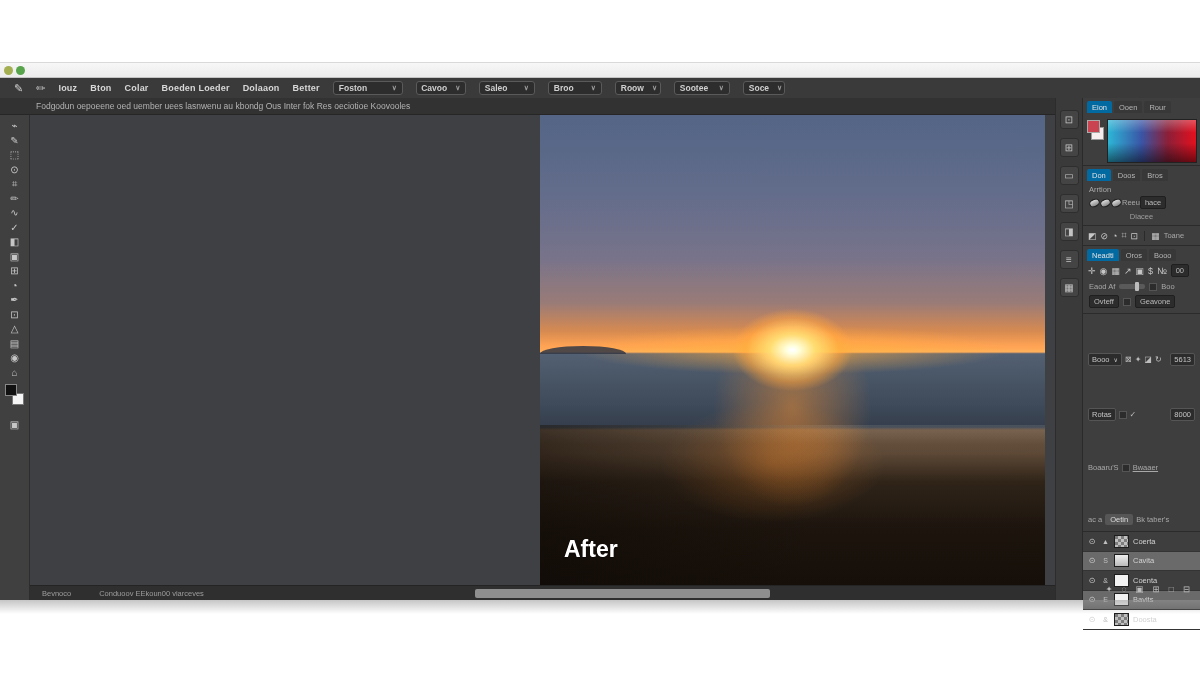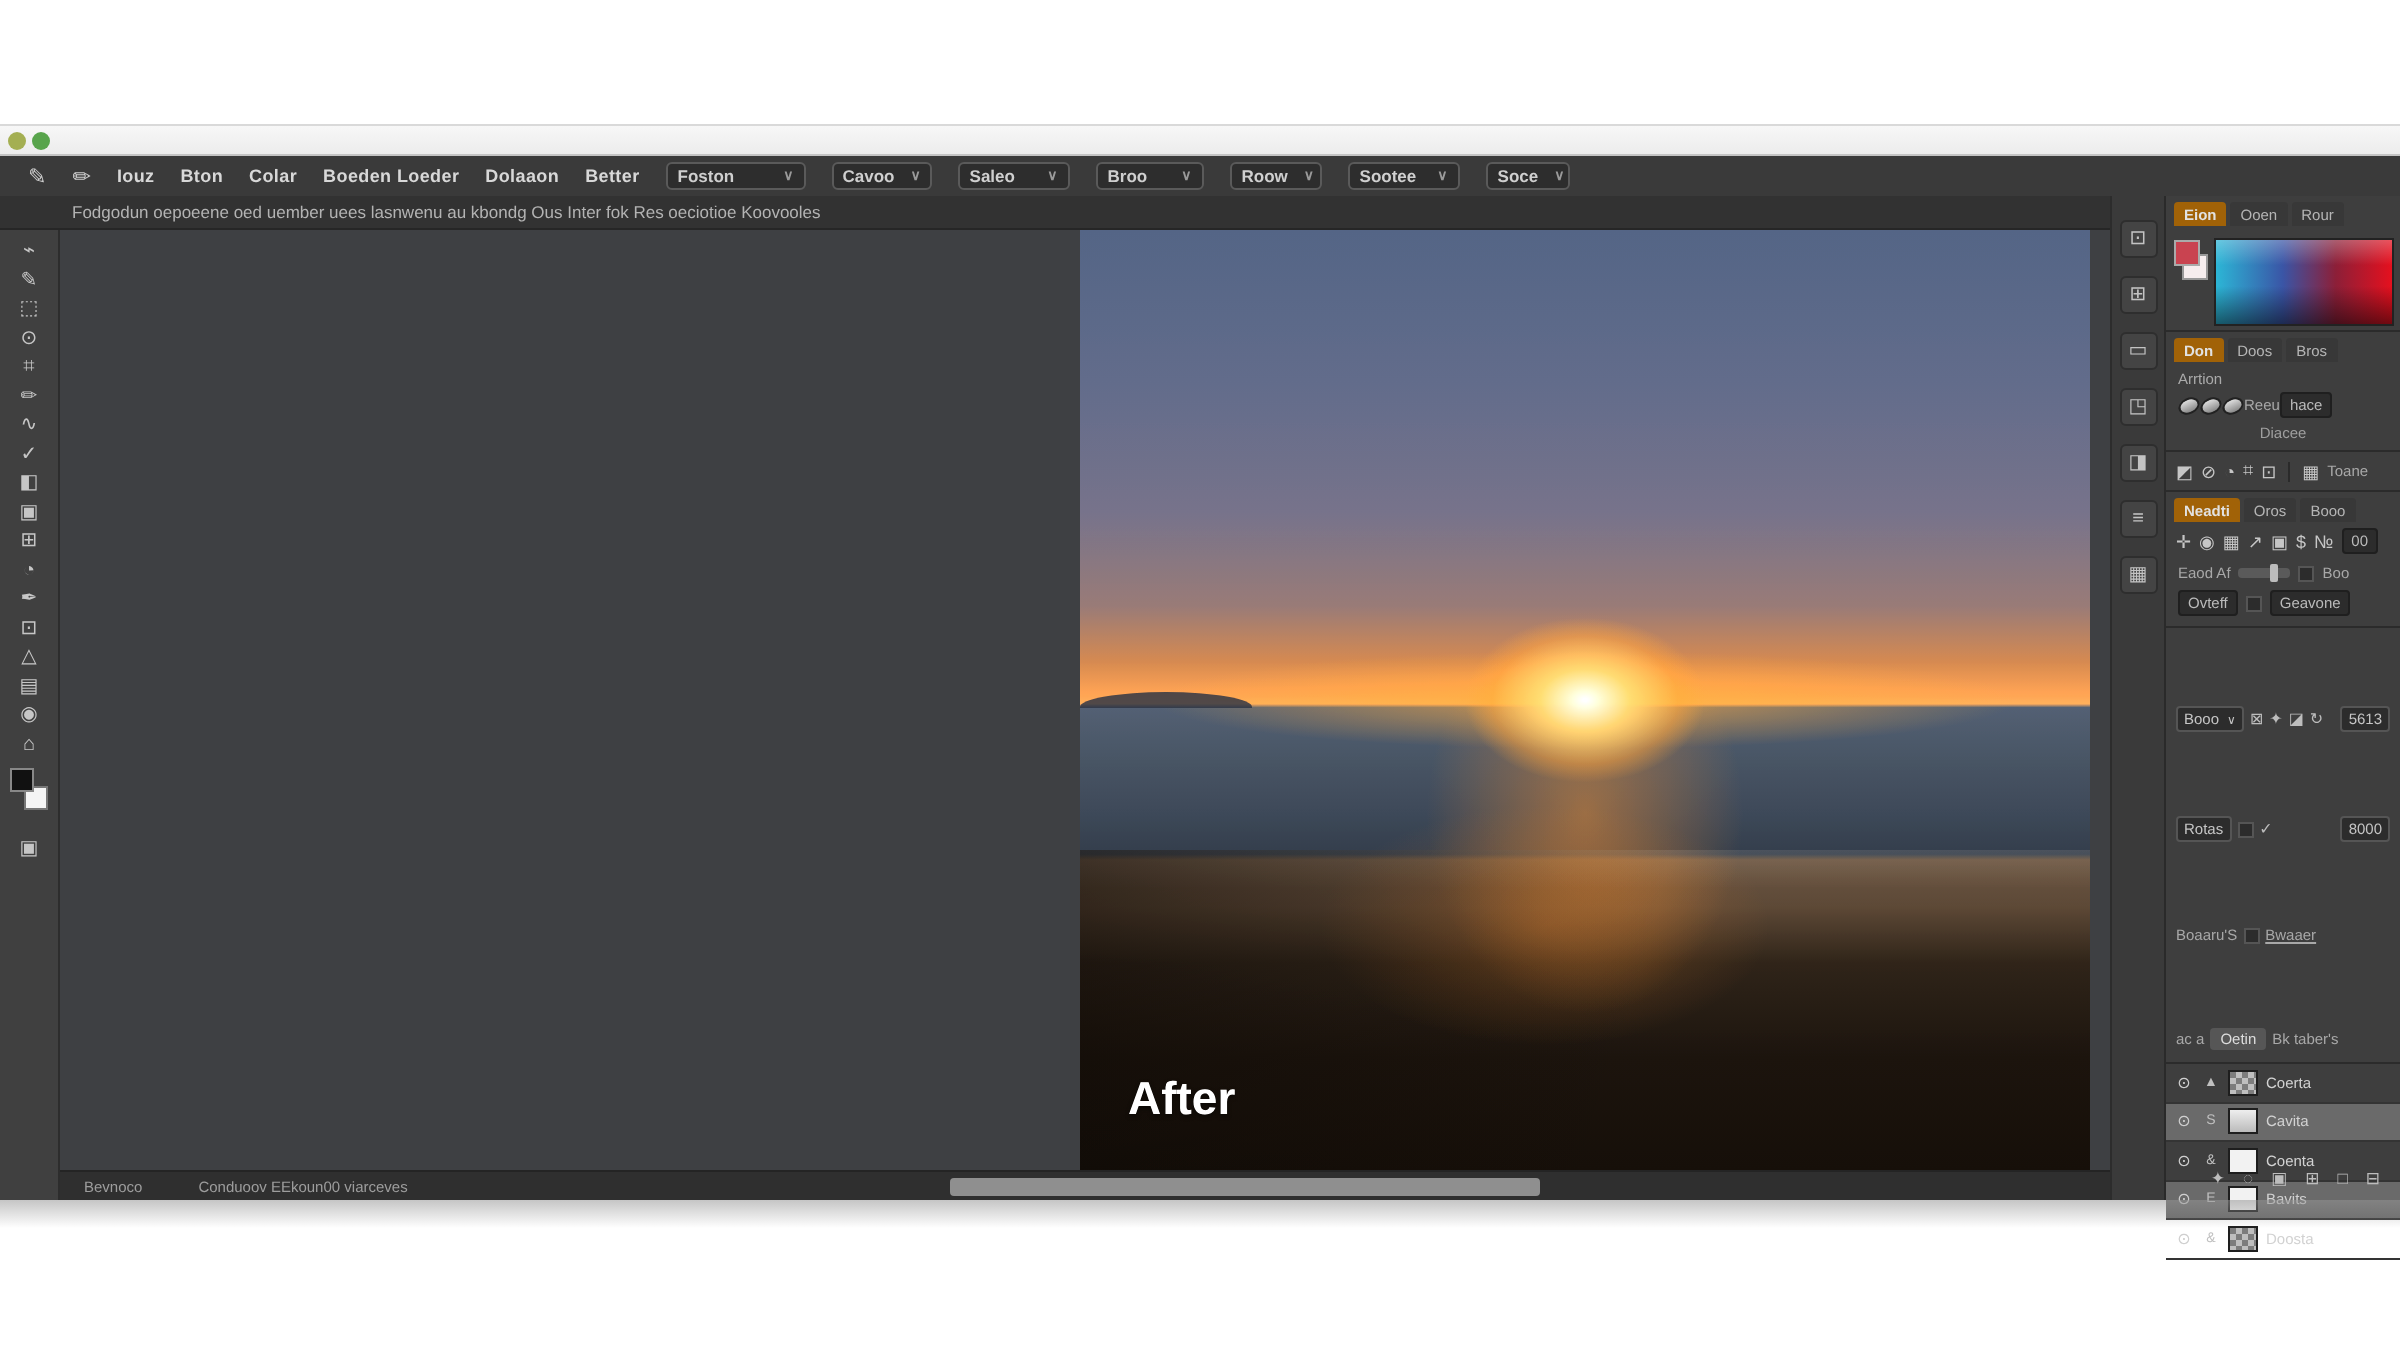--- a/index.html
+++ b/index.html
@@ -55,21 +55,21 @@
   .photo-label { left:24px; bottom:22px; color:#ffffff; font-size:23px; font-weight:bold; z-index:3; text-shadow:0 1px 2px rgba(0,0,0,.5); }
 
   
   #dock { left:1055px; top:98px; width:27px; height:502px; background:#3a3a3a; border-left:1px solid #2c2c2c; display:flex; flex-direction:column; align-items:center; padding-top:12px; gap:9px; }
   .dock-btn { width:19px; height:19px; background:#444444; border:1px solid #2e2e2e; border-radius:3px; color:#c3c3c3; font-size:10px; line-height:17px; text-align:center; cursor:pointer; }
 
   
   #panels { left:1082px; top:98px; width:118px; height:502px; background:#3e3e3e; border-left:1px solid #2a2a2a; font-size:8px; color:#c2c2c2; }
   .tabs { display:flex; gap:2px; padding:3px 4px 0 4px; height:15px; }
   .tab { padding:2px 5px; font-size:7.5px; color:#b5b5b5; background:#383838; border-radius:2px 2px 0 0; cursor:pointer; }
-  .tab.active { background:#a16207; color:#e2e2e2;font-weight:bold; }
+  .tab.active { background:#0369a1; color:#e2e2e2; }
   .panel-section { border-bottom:1px solid #2b2b2b; }
 
   #color-body { position:relative; height:52px; padding:4px; }
   #color-swatch-bg { position:absolute; left:8px; top:14px; width:13px; height:13px; background:#f6edee; border:1px solid #999; }
   #color-swatch-fg { position:absolute; left:4px; top:7px; width:13px; height:13px; background:#c94350; border:1px solid #aaa; }
   #gradient-field { position:absolute; left:24px; top:6px; width:90px; height:44px; border:1px solid #222;
     background:linear-gradient(180deg, rgba(255,255,255,.28), rgba(255,255,255,0) 30%, rgba(0,0,0,0) 55%, rgba(0,0,0,.5) 100%),
                linear-gradient(90deg, #2cb6d6, #3a55a6 38%, #8c1f38 68%, #e5101e); }
 
   #brush-body { padding:2px 6px 4px 6px; }

